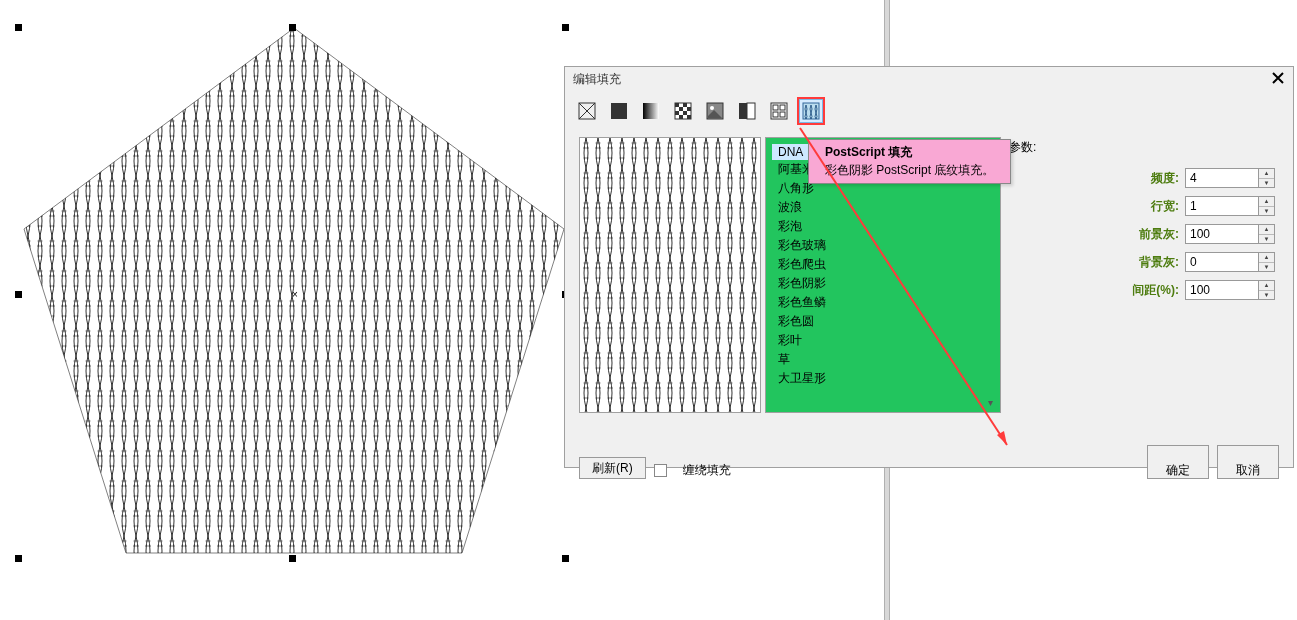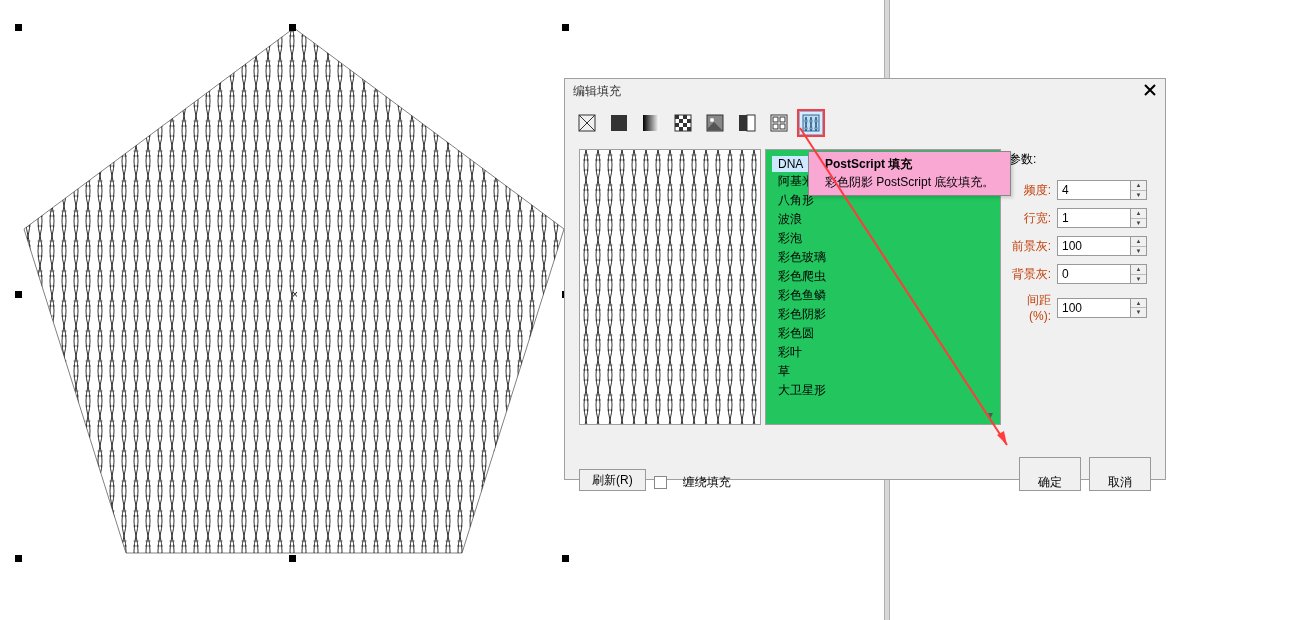--- a/index.html
+++ b/index.html
@@ -45,25 +45,24 @@
       top: 26px;
       width: 545px;
       height: 530px;
     }
     
     
     .dialog {
       position: absolute;
       left: 564px;
       top: 66px;
-      width: 602px;
+      width: 730px;
       height: 402px;
       background: #f0f0f0;
       border: 1px solid #a0a0a0;
-      margin-top: 12px;
     }
     .dialog-header {
       height: 24px;
       display: flex;
       align-items: center;
       justify-content: space-between;
       padding: 0 6px 0 8px;
     }
     .dialog-title {
       font-size: 12px;
@@ -159,21 +158,22 @@
     }
     .param-row {
       display: flex;
       align-items: center;
       justify-content: flex-end;
       margin-bottom: 8px;
       gap: 6px;
     }
     .param-label {
       text-align: right;
-      color: #c2410c;
+      color: #4d7c0f;
+      font-weight: bold;
     }
     .param-input-wrap {
       position: relative;
       width: 90px;
       height: 20px;
       display: flex;
     }
     .param-input {
       width: 74px;
       height: 20px;
@@ -379,22 +379,22 @@
 
     <div class="fill-list">
       <div id="fill-list-container">
           <div class="fill-item selected">DNA</div>
           <div class="fill-item">阿基米</div>
           <div class="fill-item">八角形</div>
           <div class="fill-item">波浪</div>
           <div class="fill-item">彩泡</div>
           <div class="fill-item">彩色玻璃</div>
           <div class="fill-item">彩色爬虫</div>
+          <div class="fill-item">彩色阴影</div>
           <div class="fill-item">彩色鱼鳞</div>
-          <div class="fill-item">彩色阴影</div>
           <div class="fill-item">彩色圆</div>
           <div class="fill-item">彩叶</div>
           <div class="fill-item">草</div>
           <div class="fill-item">大卫星形</div>
         </div>
       <div class="scroll-down-arrow">▾</div>
     </div>
 
     <div class="params-panel">
       <div class="params-title">参数:</div>

